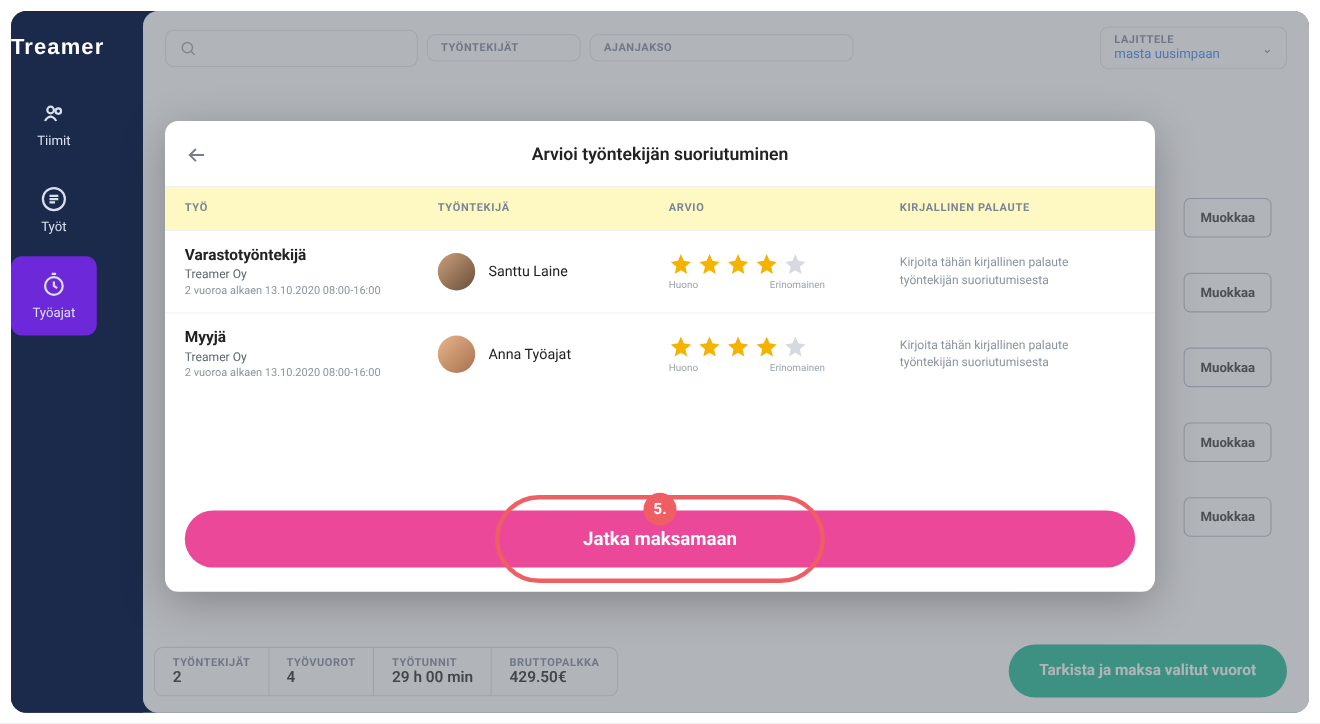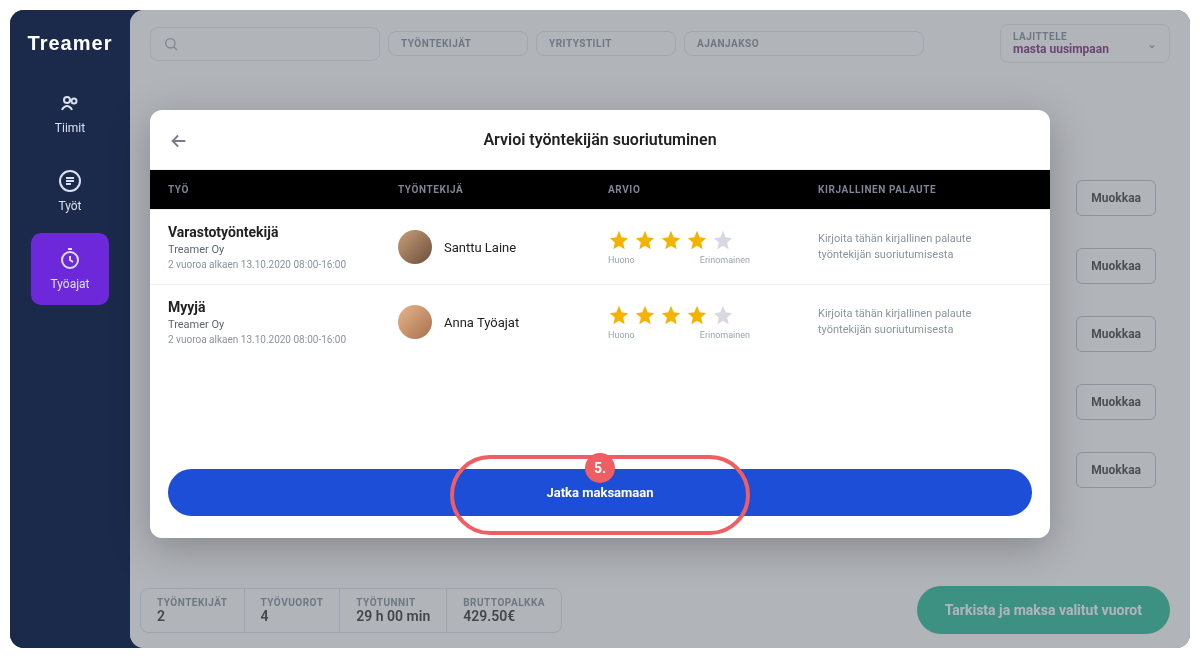--- a/index.html
+++ b/index.html
@@ -1,35 +1,35 @@
 <!DOCTYPE html>
 <html><head>
 <meta charset="utf-8">
 <style>
   * { box-sizing: border-box; margin: 0; padding: 0; font-family: -apple-system, BlinkMacSystemFont, "Segoe UI", Roboto, sans-serif; }
   body { background: #fff; width: 1200px; height: 658px; overflow: hidden; position: relative; }
 
   .frame { position: absolute; inset: 10px; border-radius: 14px; overflow: hidden; background: #1b2a4a; }
 
   
-  .sidebar { position: absolute; left: 0; top: 0; bottom: 0; width: 120px; background: #1b2a4a; display: flex; flex-direction: column; align-items: center; color: #fff; }
+  .sidebar { position: absolute; left: 0; top: 0; bottom: 0; width: 120px; background: #1b2a4a; display: flex; flex-direction: column; align-items: flex-start; color: #fff; }
   .logo { font-family: Arial, sans-serif; font-weight: 900; font-size: 20px; letter-spacing: 1px; margin: 22px 0 22px; color: #fff; }
   .nav-item { display: flex; flex-direction: column; align-items: center; gap: 6px; padding: 14px 10px; border-radius: 10px; margin-bottom: 6px; width: 78px; cursor: pointer; color: #d9e1f0; font-size: 12px; }
   .nav-item.active { background: #6d28d9; }
   .nav-icon { width: 24px; height: 24px; }
 
   
   .main { position: absolute; left: 120px; right: 0; top: 0; bottom: 0; background: #fff; border-top-left-radius: 14px; border-bottom-left-radius: 14px; overflow: hidden; }
 
   .filters { display: flex; align-items: center; gap: 8px; padding: 14px 20px; }
   .search { flex: 0 0 230px; }
   .search-box { display:flex; align-items:center; gap:8px; border:1px solid #e2e5ea; border-radius:8px; padding:8px 12px; color:#9aa3af; }
   .filter-box { border:1px solid #e2e5ea; border-radius:8px; padding:6px 12px; min-width:140px; }
   .filter-box .lbl { font-size:10px; letter-spacing:.5px; color:#7b8594; font-weight:700; }
-  .filter-box .val { font-size:12px; color:#701a75;font-weight:bold; }
+  .filter-box .val { font-size:12px; color:#3b82f6; }
   .filter-box.wide { min-width:240px; }
   .filter-box.sort { margin-left:auto; min-width:170px; display:flex; align-items:center; justify-content:space-between; gap:8px;}
   .chev { color:#888; font-size:12px; }
 
   .rows-area { position:absolute; right:34px; top:170px; display:flex; flex-direction:column; gap:32px; }
   .muokkaa { border:1px solid #b7bfca; background:#fff; color:#333; font-weight:700; font-size:12px; padding:10px 14px; border-radius:6px; cursor:pointer; }
 
   
   .footer { position:absolute; left:10px; right:20px; bottom:14px; display:flex; align-items:center; }
   .summary { display:flex; border:1px solid #d9dee6; border-radius:8px; overflow:hidden; }
@@ -41,41 +41,41 @@
 
   
   .scrim { position:absolute; inset:0; background:rgba(100,105,115,.5); }
 
   
   .modal { position:absolute; left:140px; right:140px; top:100px; bottom:110px; background:#fff; border-radius:12px; box-shadow:0 10px 40px rgba(0,0,0,.25); display:flex; flex-direction:column; overflow:hidden; }
   .modal-head { position:relative; display:flex; align-items:center; justify-content:center; padding:20px 22px; border-bottom:1px solid #eef0f4; }
   .back { position:absolute; left:18px; top:20px; cursor:pointer; color:#767d89; }
   .modal-title { font-size:16px; font-weight:600; color:#222; }
 
-  .thead { display:grid; grid-template-columns: 230px 210px 210px 1fr; background:#000000; padding:14px 18px; font-size:10px; letter-spacing:.6px; color:#7b8594; font-weight:700; }
+  .thead { display:grid; grid-template-columns: 230px 210px 210px 1fr; background:#fef9c3; padding:14px 18px; font-size:10px; letter-spacing:.6px; color:#7b8594; font-weight:700; }
   .trow { display:grid; grid-template-columns: 230px 210px 210px 1fr; padding:14px 18px; border-top:1px solid #eef0f4; align-items:center; }
 
   .job-title { font-size:14px; font-weight:700; color:#222; }
   .job-sub { font-size:11px; color:#5e6673; margin-top:3px; }
   .job-det { font-size:10px; color:#8b93a0; margin-top:3px; }
 
   .worker { display:flex; align-items:center; gap:12px; }
   .avatar { width:34px; height:34px; border-radius:50%; background:linear-gradient(135deg,#c9a07a,#6b4d3a); }
   .avatar.v2 { background:linear-gradient(135deg,#e7b68c,#a7704e); }
   .worker-name { font-size:13px; color:#222; }
 
   .stars { display:flex; gap:4px; }
   .star { width:22px; height:22px; color:#f5b301; }
   .star.off { color:#d6d9df; }
   .rating-labels { display:flex; justify-content:space-between; font-size:9px; color:#9aa3af; margin-top:4px; width:142px; }
 
   .feedback { font-size:11px; color:#8b93a0; line-height:1.45; padding-right:10px; }
 
   .modal-foot { margin-top:auto; padding:22px 18px; position:relative; }
-  .continue-btn { width:100%; background:#1d4ed8; color:#fff; font-weight:700; font-size:13px; border:none; padding:16px; border-radius:28px; cursor:pointer; }
+  .continue-btn { width:100%; background:#ec4899; color:#fff; font-weight:700; font-size:17px; border:none; padding:16px; border-radius:28px; cursor:pointer; }
   .callout { position:absolute; left:50%; transform:translateX(-50%); top:8px; width:300px; height:80px; border:4px solid #ef5e63; border-radius:40px; pointer-events:none; }
   .callout-num { position:absolute; left:50%; transform:translateX(-50%); top:-6px; background:#ef5e63; color:#fff; font-weight:700; font-size:14px; width:30px; height:30px; border-radius:50%; display:flex; align-items:center; justify-content:center; }
 
   svg { display:block; }
 </style>
 </head>
 <body>
 
 <div class="frame">
 
@@ -115,23 +115,20 @@
         <div class="search-box">
           <svg width="16" height="16" viewBox="0 0 24 24" fill="none" stroke="currentColor" stroke-width="2">
               <circle cx="11" cy="11" r="7"></circle>
               <path d="M21 21l-5-5"></path>
             </svg>
         </div>
       </div>
       <div class="filter-box">
         <div class="lbl">TYÖNTEKIJÄT</div>
       </div>
-      <div class="filter-box">
-        <div class="lbl">YRITYSTILIT</div>
-      </div>
       <div class="filter-box wide">
         <div class="lbl">AJANJAKSO</div>
       </div>
       <div class="filter-box sort">
         <div>
           <div class="lbl">LAJITTELE</div>
           <div class="val">masta uusimpaan</div>
         </div>
         <span class="chev">⌄</span>
       </div>

